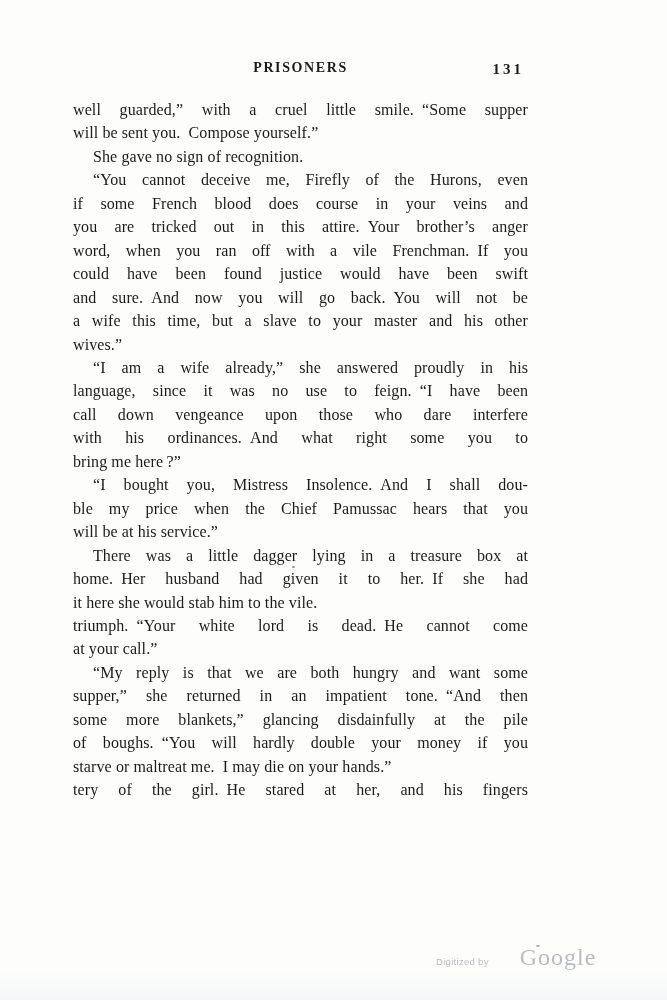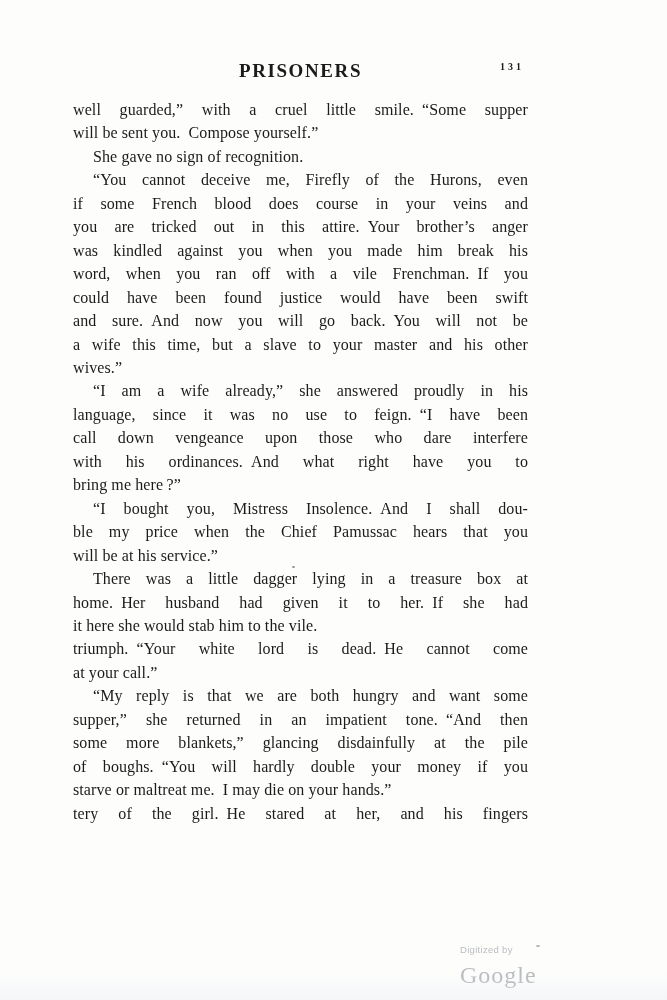--- a/index.html
+++ b/index.html
@@ -14,42 +14,41 @@
   
   .scan::after{
     content:"";
     position:absolute;left:0;right:0;bottom:0;height:28px;
     background:linear-gradient(to bottom, rgba(226,233,240,0) 0%, rgba(226,233,240,.35) 100%);
     pointer-events:none;
   }
   .running-head{position:absolute;left:73px;top:60px;width:455px;height:20px;}
   .head-title{
     position:absolute;left:0;right:0;top:0;
-    text-align:center;font-weight:bold;font-size:19px;letter-spacing:1.6px;
+    text-align:center;font-weight:bold;font-size:14px;letter-spacing:1.6px;
   }
   .folio{
     position:absolute;right:4px;top:1px;
-    font-weight:bold;font-size:10px;letter-spacing:3px;
+    font-weight:bold;font-size:15px;letter-spacing:3px;
   }
   .page-body{position:absolute;left:73px;top:98px;width:455px;}
   .ln{
     font-size:16px;
     line-height:23.45px;
     letter-spacing:.1px;
     text-align:justify;
     text-align-last:justify;
     text-justify:inter-word;
   }
   .ln.l{text-align-last:left;}
   .ln.i{text-indent:20px;}
   .watermark{
     position:absolute;left:436px;top:944px;
     display:flex;align-items:baseline;gap:7px;
     color:#b9bcbf;
-    flex-direction:column;
   }
   .wm-prefix{font-family:"Liberation Sans","DejaVu Sans",sans-serif;font-size:9.5px;letter-spacing:.3px;}
   .wm-brand{font-family:Liberation Serif, serif;font-size:24px;letter-spacing:1px;margin-left:24px;}
   .speck{position:absolute;border-radius:50%;background:#aeb2b4;}
   .speck-a{left:536px;top:945px;width:4px;height:2px;}
   .speck-b{left:292px;top:566px;width:3px;height:2px;background:#8f9496;}
 </style>
 </head>
 <body>
 
@@ -60,30 +59,29 @@
     <span class="folio">131</span>
   </div>
 
   <div class="page-body">
     <div class="ln j">well guarded,” with a cruel little smile. “Some supper</div>
     <div class="ln l">will be sent you. Compose yourself.”</div>
     <div class="ln i l">She gave no sign of recognition.</div>
     <div class="ln i j">“You cannot deceive me, Firefly of the Hurons, even</div>
     <div class="ln j">if some French blood does course in your veins and</div>
     <div class="ln j">you are tricked out in this attire. Your brother’s anger</div>
-    <div class="ln j">was kindled against you when you made him break his</div>
     <div class="ln j">word, when you ran off with a vile Frenchman. If you</div>
     <div class="ln j">could have been found justice would have been swift</div>
     <div class="ln j">and sure. And now you will go back. You will not be</div>
     <div class="ln j">a wife this time, but a slave to your master and his other</div>
     <div class="ln l">wives.”</div>
     <div class="ln i j">“I am a wife already,” she answered proudly in his</div>
     <div class="ln j">language, since it was no use to feign. “I have been</div>
     <div class="ln j">call down vengeance upon those who dare interfere</div>
-    <div class="ln j">with his ordinances. And what right have you to</div>
+    <div class="ln j">with his ordinances. And what right some you to</div>
     <div class="ln l">bring me here ?”</div>
     <div class="ln i j">“I bought you, Mistress Insolence. And I shall dou-</div>
     <div class="ln j">ble my price when the Chief Pamussac hears that you</div>
     <div class="ln l">will be at his service.”</div>
     <div class="ln i j">There was a little dagger lying in a treasure box at</div>
     <div class="ln j">home. Her husband had given it to her. If she had</div>
     <div class="ln l">it here she would stab him to the vile.</div>
     <div class="ln j">triumph. “Your white lord is dead. He cannot come</div>
     <div class="ln l">at your call.”</div>
     <div class="ln i j">“My reply is that we are both hungry and want some</div>

